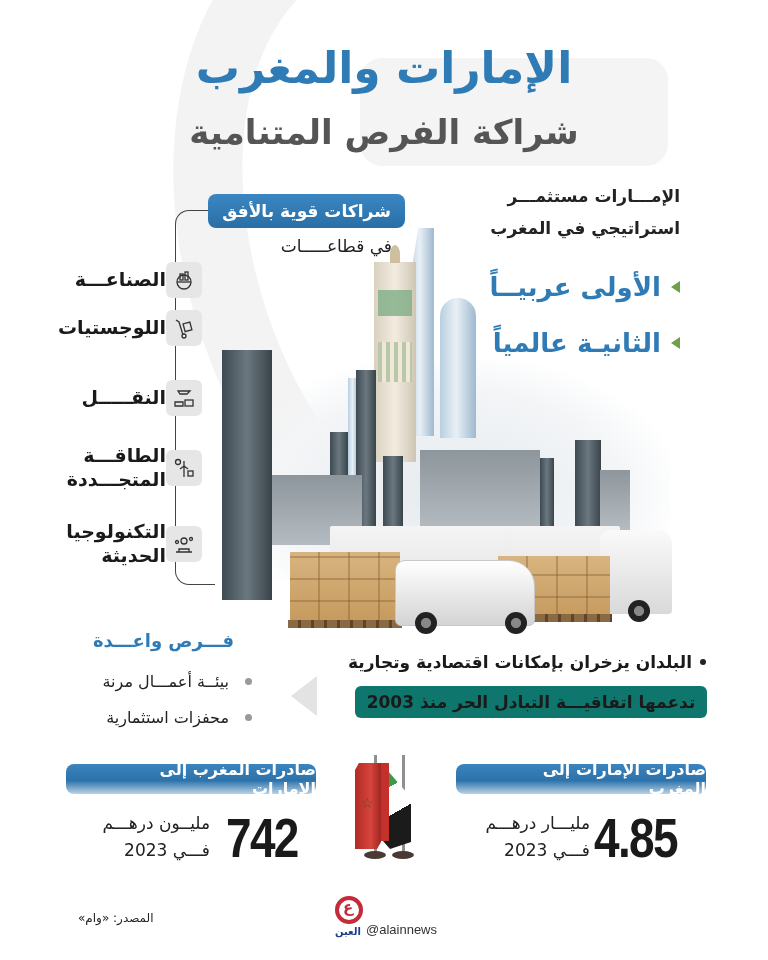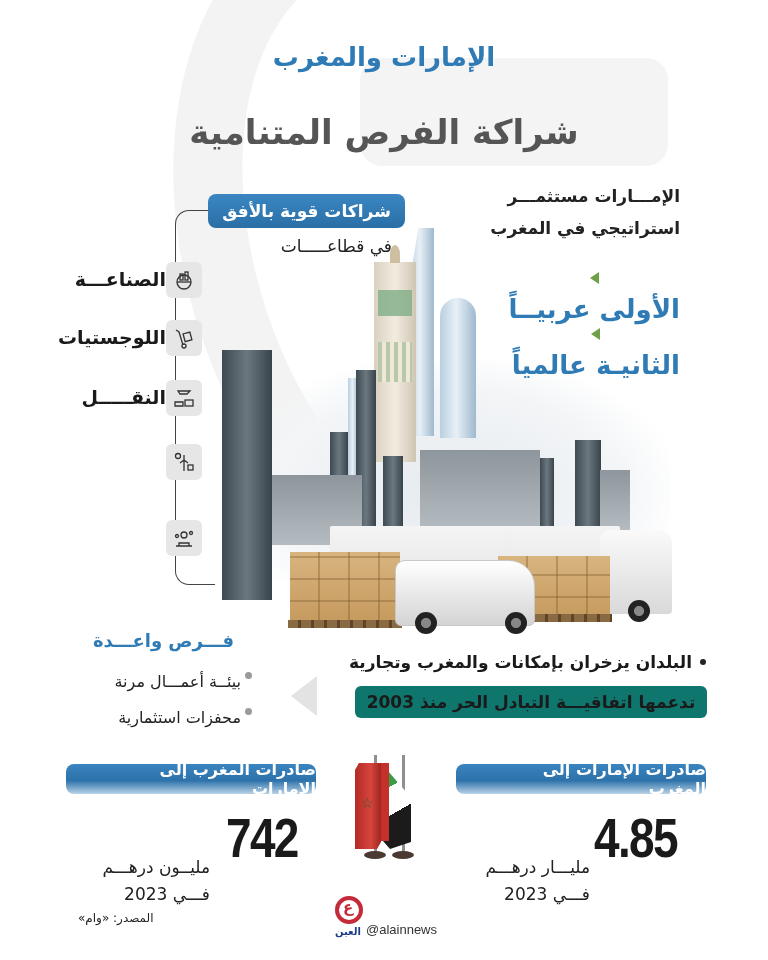--- a/index.html
+++ b/index.html
@@ -4,41 +4,41 @@
 <style>
   * { box-sizing: border-box; margin: 0; padding: 0; }
   html, body { width: 768px; height: 960px; overflow: hidden; background: #ffffff; }
   body { position: relative; font-family: "DejaVu Sans", sans-serif; direction: rtl; color: #1e1e1e; }
 
   .bg-arc1 { position: absolute; left: 190px; top: -120px; width: 520px; height: 760px; border-radius: 50%;
     border: 70px solid #f3f3f3; border-right-color: transparent; border-bottom-color: transparent; transform: rotate(-20deg); }
   .bg-rect2 { position: absolute; left: 360px; top: 58px; width: 308px; height: 108px; border-radius: 22px; background: #f4f4f4; }
 
   .title { position: absolute; top: 42px; left: 0; width: 768px; text-align: center; font-weight: bold;
-    font-size: 26px; color: #2f7bb5; letter-spacing: 0; }
+    font-size: 44px; color: #2f7bb5; letter-spacing: 0; }
   .subtitle { position: absolute; top: 112px; left: 0; width: 768px; text-align: center; font-weight: bold;
     font-size: 34px; color: #555555; }
 
   
   .sectors-badge { position: absolute; left: 208px; top: 194px; width: 197px; height: 34px; border-radius: 8px;
     background: linear-gradient(#3b86c2, #2a6fa6); color: #fff; font-weight: bold; font-size: 17px;
     display: flex; align-items: center; justify-content: center; }
   .sectors-sub { position: absolute; left: 212px; top: 236px; width: 180px; font-size: 17px; text-align: right; color: #222; }
   .bracket { position: absolute; left: 175px; top: 210px; width: 40px; height: 375px; border: 1.5px solid #444;
     border-right: none; border-radius: 14px 0 0 14px; }
 
   .sector { position: absolute; left: 30px; width: 172px; display: flex; align-items: center; justify-content: flex-start; }
   .sector .icon-box { width: 36px; height: 36px; border-radius: 6px; background: #e6e6e6; display: flex;
     align-items: center; justify-content: center; flex-shrink: 0; }
   .sector .label { font-weight: bold; font-size: 19px; color: #1a1a1a; line-height: 1.25; text-align: right; }
 
   
   .investor-1 { position: absolute; right: 88px; top: 186px; font-weight: bold; font-size: 17px; color: #222; text-align: right; }
   .investor-2 { position: absolute; right: 88px; top: 218px; font-weight: bold; font-size: 17px; color: #222; text-align: right; }
-  .rank { position: absolute; right: 88px; display: flex; align-items: center; gap: 10px; font-weight: bold; font-size: 26px; color: #2f7bb5; flex-direction: column; }
+  .rank { position: absolute; right: 88px; display: flex; align-items: center; gap: 10px; font-weight: bold; font-size: 26px; color: #2f7bb5; }
   .rank .tri { width: 0; height: 0; border-top: 6px solid transparent; border-bottom: 6px solid transparent; border-right: 9px solid #6ea04a; }
   .sky { position: absolute; left: 20px; top: 150px; width: 440px; height: 220px;
     background: radial-gradient(ellipse at 50% 60%, #e6ebef 0%, #f3f5f7 55%, rgba(255,255,255,0) 75%); }
   .tower-glass { position: absolute; background: linear-gradient(90deg, #b8cfe0, #e8f0f6 45%, #9fb9cf); }
   .chimney { position: absolute; background: linear-gradient(90deg, #3e4a52, #6b7880 50%, #39434a); }
   .factory { position: absolute; background: linear-gradient(#8d969c, #b5bcc1); }
   .trailer { position: absolute; left: 330px; top: 526px; width: 290px; height: 88px; background: linear-gradient(#f4f4f4, #dedede); border-radius: 2px; }
   .truck-cab { position: absolute; left: 600px; top: 530px; width: 72px; height: 84px; background: linear-gradient(#fafafa, #d9d9d9); border-radius: 10px 14px 4px 4px; }
   .van { position: absolute; left: 395px; top: 560px; width: 140px; height: 66px; background: linear-gradient(#ffffff, #d4d4d4); border-radius: 10px 26px 6px 6px; border: 1px solid #c8c8c8; }
   .wheel { position: absolute; width: 22px; height: 22px; border-radius: 50%; background: radial-gradient(#888 30%, #222 35%); }
@@ -49,30 +49,30 @@
   .pallet { position: absolute; height: 8px; background: repeating-linear-gradient(90deg, #8a6a43 0 10px, #5e4428 10px 13px); }
 
   
   .trade-line { position: absolute; right: 62px; top: 652px; font-weight: bold; font-size: 17px; color: #1a1a1a; display: flex; align-items: center; gap: 8px; }
   .trade-line .dot { width: 6px; height: 6px; border-radius: 50%; background: #222; }
   .trade-box { position: absolute; left: 355px; top: 686px; width: 352px; height: 32px; border-radius: 6px; background: #0f766e;
     display: flex; align-items: center; justify-content: center; font-weight: bold; font-size: 17px; color: #1a1a1a; }
   .arrow-left { position: absolute; left: 291px; top: 676px; width: 0; height: 0; border-top: 20px solid transparent; border-bottom: 20px solid transparent; border-right: 26px solid #e3e3e3; }
 
   .opp-title { position: absolute; left: 84px; top: 630px; width: 150px; text-align: right; font-weight: bold; font-size: 18px; color: #2f7bb5; }
-  .opp-item { position: absolute; left: 72px; width: 180px; display: flex; align-items: flex-start; justify-content: flex-start; gap: 4px; font-size: 16px; color: #222; }
+  .opp-item { position: absolute; left: 72px; width: 180px; display: flex; align-items: center; justify-content: flex-start; gap: 16px; font-size: 16px; color: #222; }
   .opp-item .dot { width: 7px; height: 7px; border-radius: 50%; background: #9a9a9a; flex-shrink: 0; }
 
   
   .export-badge { position: absolute; top: 764px; height: 30px; border-radius: 8px;
     background: linear-gradient(#3a84bf 0%, #2d72aa 55%, #b9d2e6 100%); color: #fff; font-weight: bold; font-size: 16px;
     display: flex; align-items: center; justify-content: center; padding-left: 44px; }
   .export-num { position: absolute; top: 805px; font-family: "Liberation Sans", sans-serif; font-weight: bold; font-size: 56px;
     color: #1a1a1a; letter-spacing: -2px; direction: ltr; transform: scaleX(0.82); transform-origin: left center; }
-  .export-unit { position: absolute; font-size: 17px; color: #222; text-align: right; margin-top: 44px; }
+  .export-unit { position: absolute; font-size: 17px; color: #222; text-align: right; }
 
   
   .flags { position: absolute; left: 350px; top: 745px; width: 80px; height: 120px; }
   .pole { position: absolute; width: 3px; background: #8f8f8f; }
   .base { position: absolute; width: 22px; height: 8px; border-radius: 50%; background: #4a3a33; }
   .flag-ma { position: absolute; left: 5px; top: 18px; width: 26px; height: 86px; background: linear-gradient(90deg, #b32a26, #d5453d 60%, #a02520);
     clip-path: polygon(15% 0, 100% 0, 100% 92%, 85% 100%, 0 100%, 0 8%); }
   .flag-ma-star { position: absolute; left: 11px; top: 50px; color: #2f5d32; font-size: 14px; }
   .flag-ae { position: absolute; left: 31px; top: 18px; width: 30px; height: 86px; clip-path: polygon(0 0, 100% 40%, 100% 92%, 30% 100%, 0 88%);
     background: linear-gradient(150deg, #3d9a48 0 28%, #ffffff 28% 56%, #1b1b1b 56% 100%); }
@@ -136,21 +136,21 @@
   <div class="icon-box">
     <svg width="24" height="24" viewBox="0 0 24 24" fill="none" stroke="#333" stroke-width="1.3">
         <circle cx="12" cy="14" r="7"></circle>
         <rect x="8" y="6" width="3" height="6"></rect>
         <rect x="13" y="4" width="3" height="8"></rect>
         <path d="M5 14h14"></path>
       </svg>
   </div>
   <span class="label">الصناعـــة</span>
 </div>
-<div class="sector" style="top:320px;">
+<div class="sector" style="top:310px;">
   <div class="icon-box">
     <svg width="24" height="24" viewBox="0 0 24 24" fill="none" stroke="#333" stroke-width="1.3">
         <path d="M4 4l3 2 4 13"></path>
         <circle cx="12" cy="20" r="2"></circle>
         <rect x="12" y="7" width="7" height="8" transform="rotate(-15 15 11)"></rect>
       </svg>
   </div>
   <span class="label">اللوجستيات</span>
 </div>
 <div class="sector" style="top:380px;">
@@ -164,46 +164,50 @@
   <span class="label">النقـــــل</span>
 </div>
 <div class="sector" style="top:444px;">
   <div class="icon-box">
     <svg width="24" height="24" viewBox="0 0 24 24" fill="none" stroke="#333" stroke-width="1.3">
         <circle cx="6" cy="6" r="2.5"></circle>
         <path d="M12 10v11M12 10l-4 3M12 10l4 3M12 10V5"></path>
         <rect x="16" y="15" width="5" height="5"></rect>
       </svg>
   </div>
+  <span class="label" style="white-space:pre-line;">الطاقـــة
+المتجـــددة</span>
 </div>
 <div class="sector" style="top:520px;">
   <div class="icon-box">
     <svg width="24" height="24" viewBox="0 0 24 24" fill="none" stroke="#333" stroke-width="1.3">
         <circle cx="12" cy="9" r="3"></circle>
         <circle cx="5" cy="10" r="1.5"></circle>
         <circle cx="19" cy="7" r="1.5"></circle>
         <path d="M4 20h16M7 17h10v3H7z"></path>
       </svg>
   </div>
+  <span class="label" style="white-space:pre-line;">التكنولوجيا
+الحديثة</span>
 </div>
 
 <div class="investor-1">الإمـــارات مستثمـــر</div>
 <div class="investor-2">استراتيجي في المغرب</div>
 <div class="rank" style="top:272px;">
   <span class="tri"></span>
   <span>الأولى عربيــاً</span>
 </div>
 <div class="rank" style="top:328px;">
   <span class="tri"></span>
   <span>الثانيـة عالمياً</span>
 </div>
 
 <div class="trade-line">
   <span class="dot"></span>
-  <span>البلدان يزخران بإمكانات والمغرب وتجارية</span>
+  <span>البلدان يزخران بإمكانات اقتصادية وتجارية</span>
 </div>
 <div class="trade-box">تدعمها اتفاقيـــة التبادل الحر منذ 2003</div>
 <div class="arrow-left"></div>
 
 <div class="opp-title">فـــرص واعـــدة</div>
 <div class="opp-item" style="top:672px;">
   <span class="dot"></span>
   <span>بيئــة أعمـــال مرنة</span>
 </div>
 <div class="opp-item" style="top:708px;">

